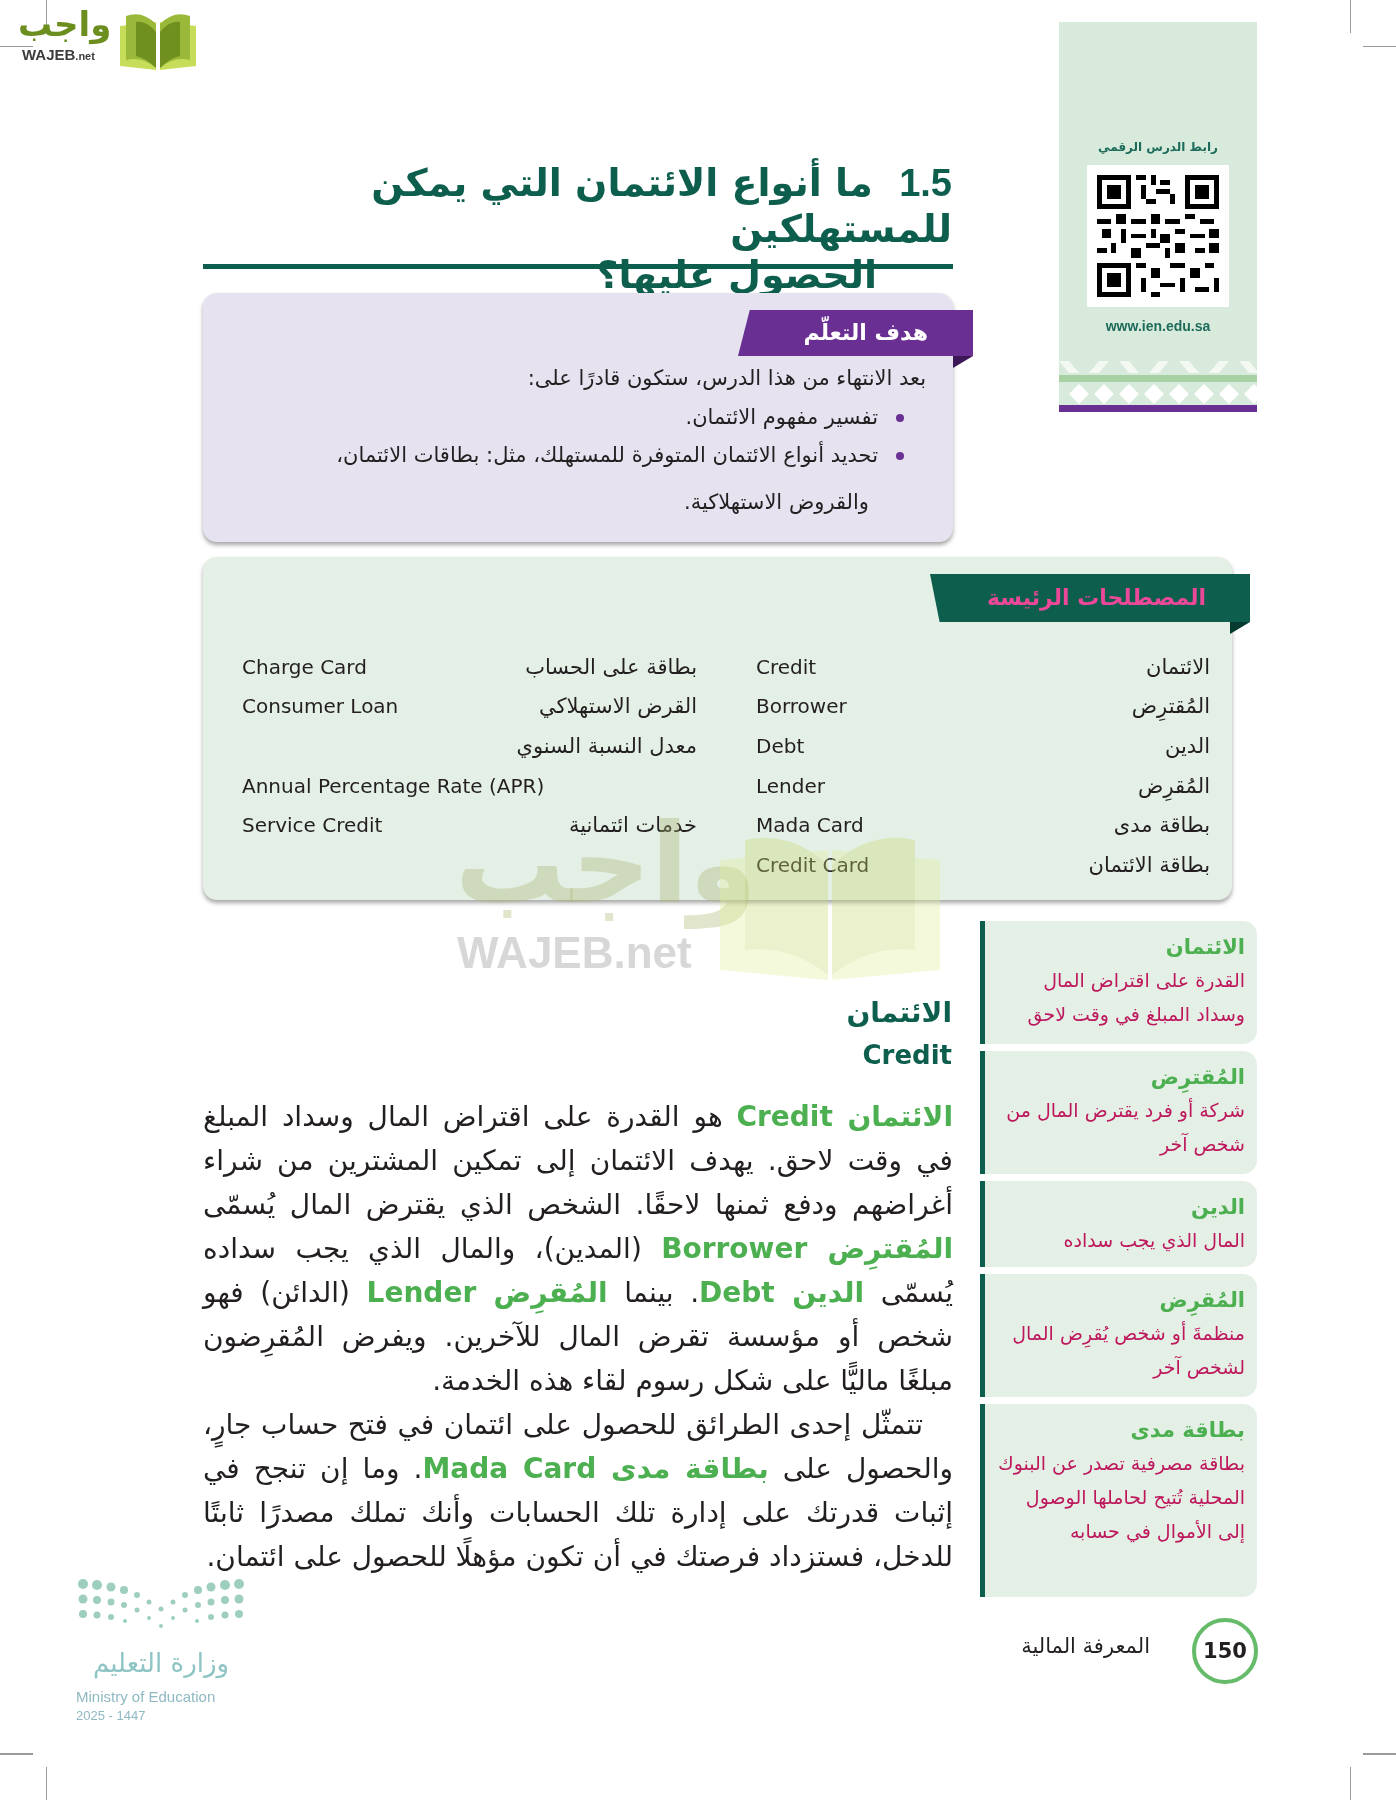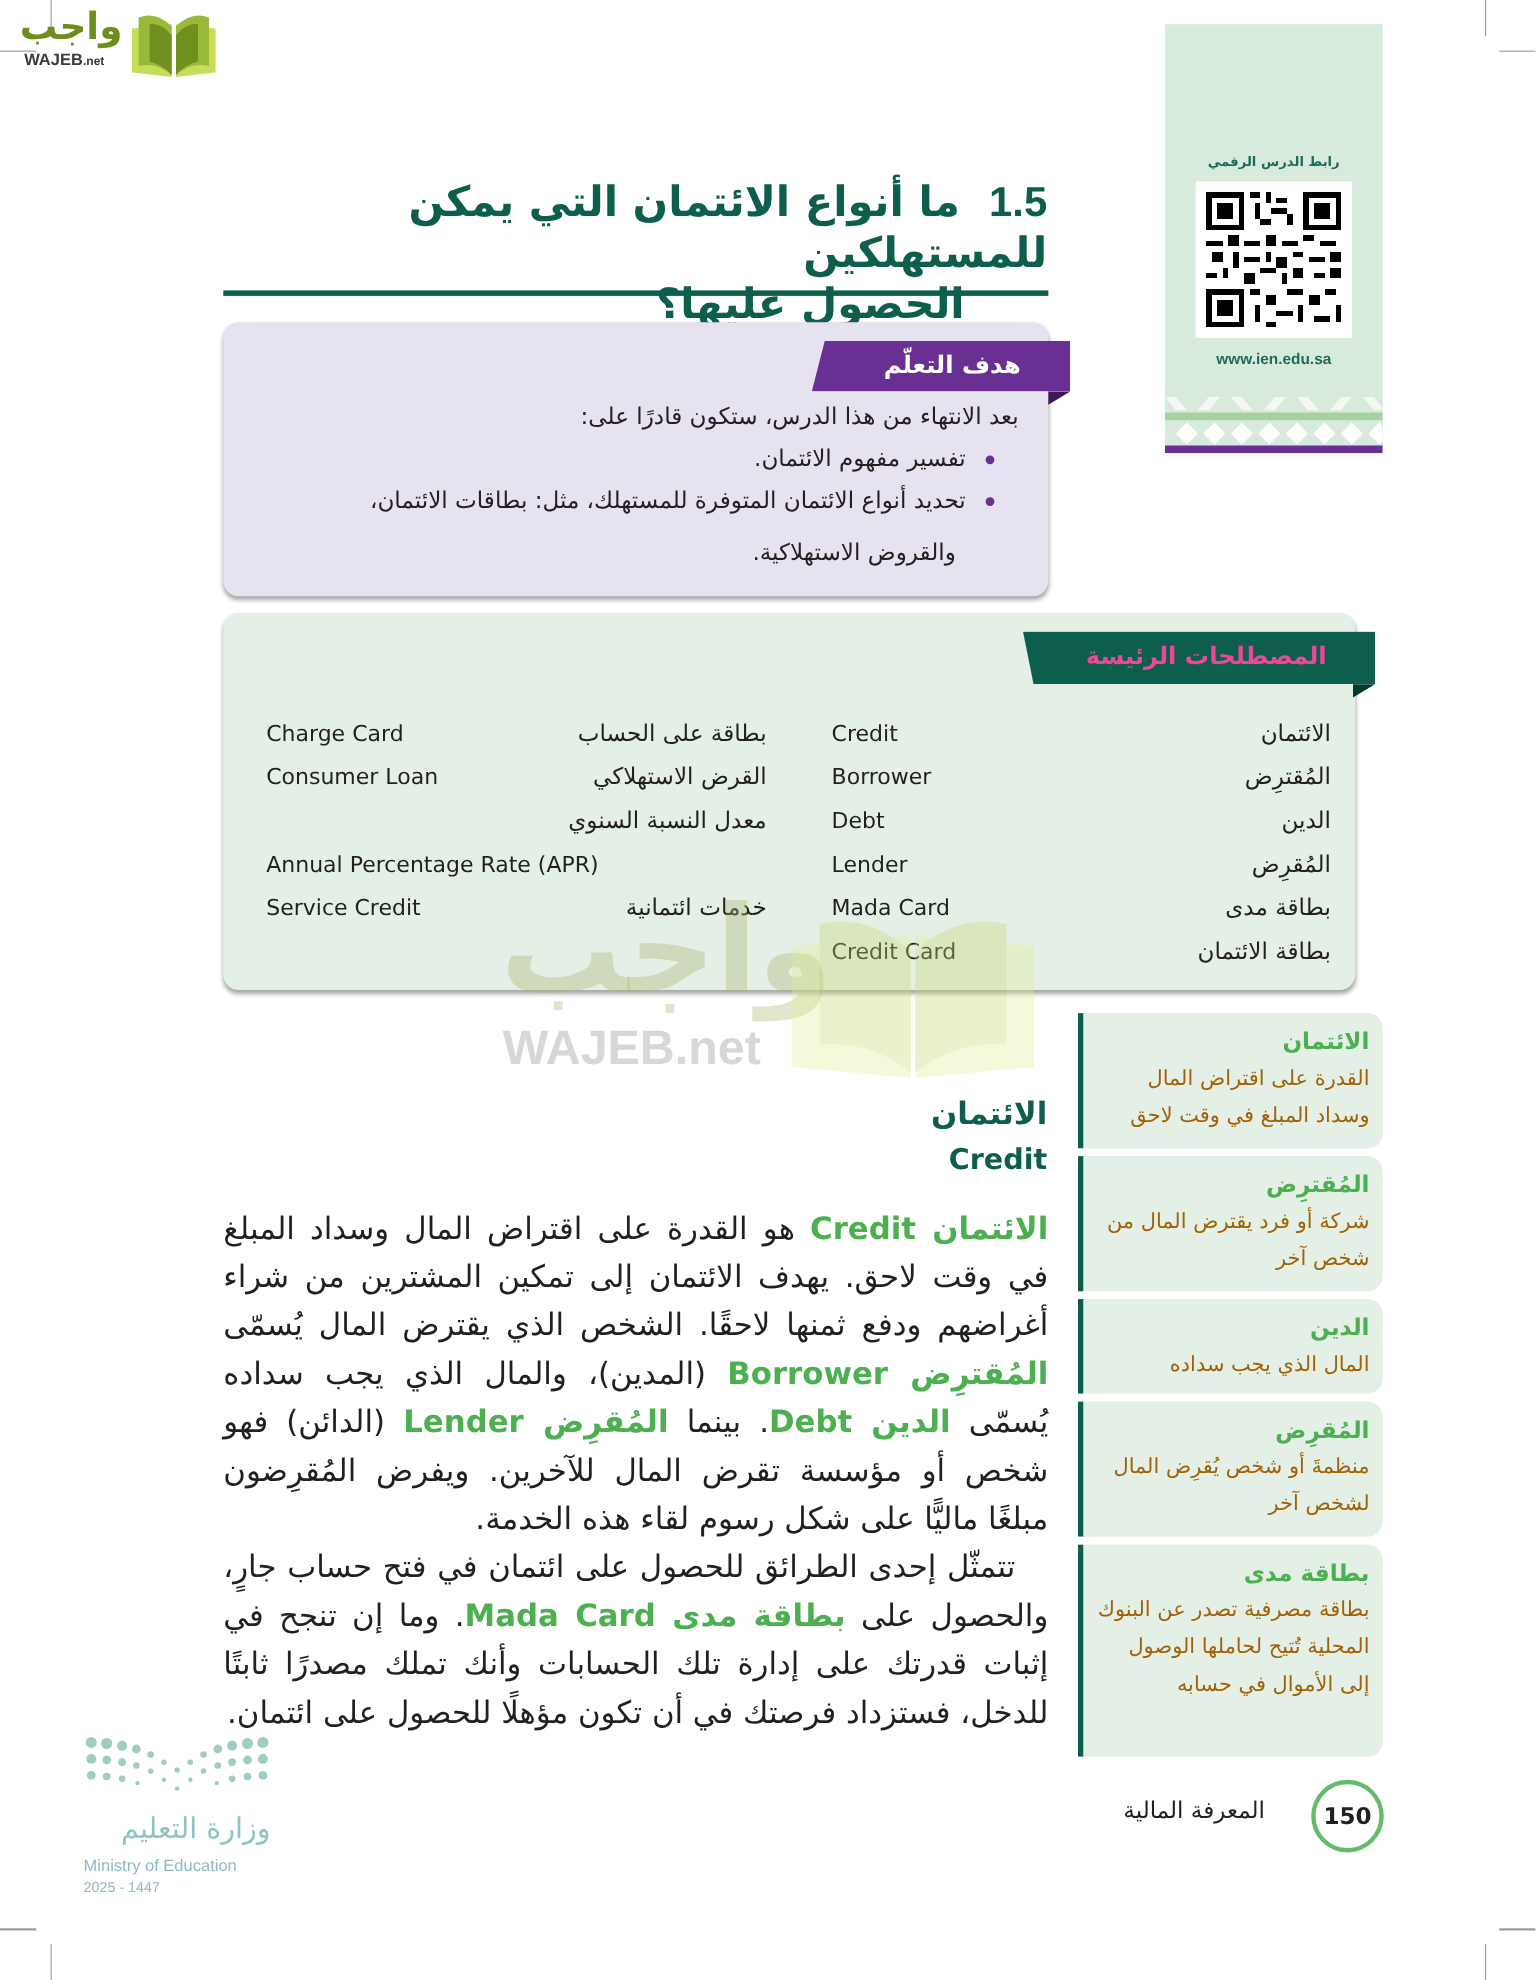--- a/index.html
+++ b/index.html
@@ -63,27 +63,27 @@
 
   
   .body-text { left: 203px; top: 1095px; width: 750px; direction: rtl; text-align: justify; text-align-last: right; font-size: 28px; line-height: 44px; }
   .body-text p { margin: 0; }
   .body-text p.indent { text-indent: 30px; }
   .hl { color: #4caf50; font-weight: bold; }
 
   
   .gloss { position: absolute; left: 980px; width: 277px; background: #e4efe6; border-radius: 0 14px 14px 0; border-left: 5px solid #0e5e4e; box-sizing: border-box; direction: rtl; padding: 10px 12px 8px 10px; }
   .gloss-term { font-size: 21px; font-weight: bold; color: #4caf50; line-height: 32px; }
-  .gloss-def { font-size: 19px; line-height: 34px; color: #a16207; }
+  .gloss-def { font-size: 19px; line-height: 34px; color: #be185d; }
 
   
   .page-circle { left: 1192px; top: 1618px; width: 58px; height: 58px; border: 4px solid #66bb6a; border-radius: 50%; text-align: center; line-height: 58px; font-size: 21px; font-weight: bold; font-family: "DejaVu Sans", sans-serif; }
   .book-name { right: 246px; top: 1634px; direction: rtl; font-size: 21px; white-space: nowrap; }
   .moe { left: 76px; top: 1578px; width: 180px; height: 150px; }
-  .moe-ar { position: absolute; left: 0; top: 70px; font-size: 26px; color: #8fc4c4; direction: rtl; width: 170px; text-align: right; }
+  .moe-ar { position: absolute; left: 0; top: 70px; font-size: 26px; color: #8fc4c4; direction: rtl; width: 170px; text-align: center; }
   .moe-en { position: absolute; left: 0; top: 110px; font-size: 15px; color: #8fb9c2; font-family: "Liberation Sans", sans-serif; }
   .moe-year { position: absolute; left: 0; top: 130px; font-size: 13px; color: #8fb9c2; font-family: "Liberation Sans", sans-serif; }
 </style>
 </head>
 <body>
 
 <div class="crop" style="left:46px;top:0;width:1px;height:33px;"></div>
 <div class="crop" style="left:0;top:46px;width:33px;height:1px;"></div>
 <div class="crop" style="left:1350px;top:0;width:1px;height:33px;"></div>
 <div class="crop" style="left:1363px;top:46px;width:33px;height:1px;"></div>

